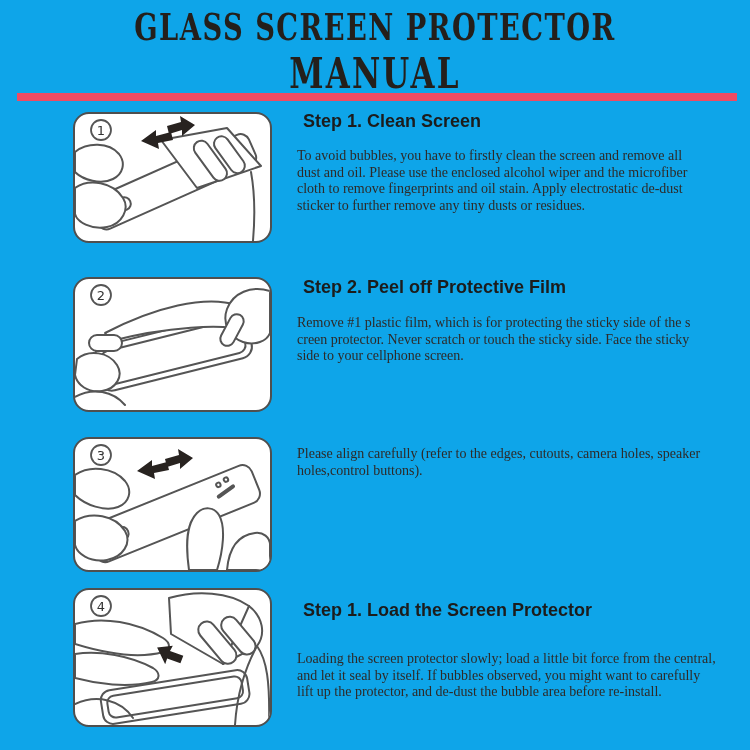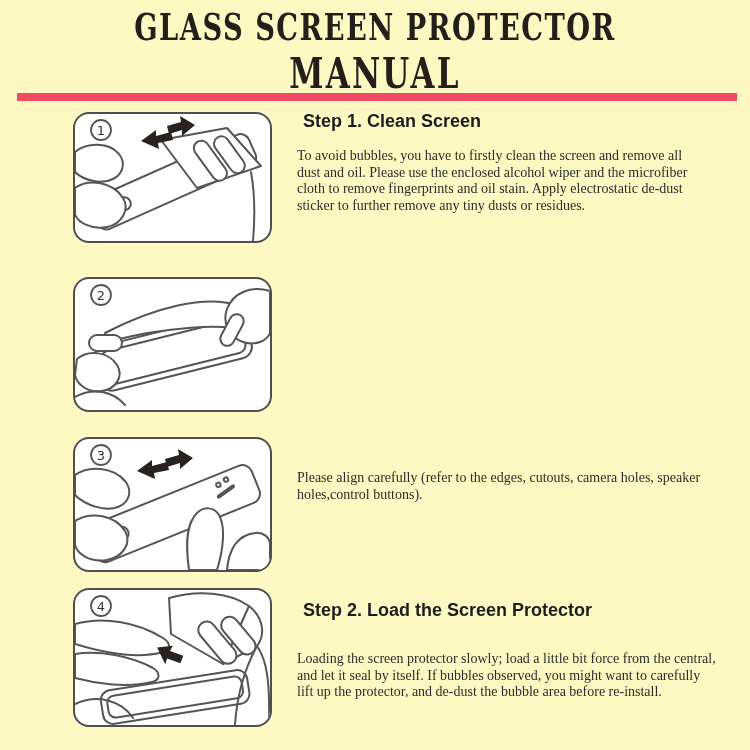--- a/index.html
+++ b/index.html
@@ -1,16 +1,16 @@
 <!DOCTYPE html>
 <html><head>
 <meta charset="utf-8">
 <style>
   html,body{margin:0;padding:0;background:#fff;}
-  .page{position:relative;width:750px;height:750px;background:#fef9c3;overflow:hidden;
+  .page{position:relative;width:750px;height:750px;background:#0ea5e9;overflow:hidden;
         font-family:"Liberation Sans",sans-serif;}
   
   .title{position:absolute;left:0;width:750px;text-align:center;color:#241f1b;
          font-family:"DejaVu Serif",serif;font-weight:bold;white-space:nowrap;}
   .title-line1{top:4px;font-size:38px;letter-spacing:2px;transform:scaleX(0.72);transform-origin:50% 50%;}
   .title-line2{top:48px;font-size:43px;letter-spacing:3px;transform:scaleX(0.72);transform-origin:50% 50%;}
   .accent-bar{position:absolute;left:17px;top:93px;width:720px;height:8px;background:#ef4b63;}
   
   .illus-box{position:absolute;left:73px;width:199px;border:2px solid #4f4f4f;border-radius:16px;
              box-sizing:border-box;background:#fff;overflow:hidden;}
@@ -24,21 +24,21 @@
   .text-1{top:103px;}
   .text-2{top:269px;}
   .text-3{top:434px;}
   .text-4{top:592px;}
   .step-heading{margin:6px;font-size:18px;font-weight:bold;color:#1c1c1c;line-height:24px;
                 font-family:"Liberation Sans",sans-serif;}
   .step-body{margin:0;font-family:"Liberation Serif",serif;font-size:14px;line-height:16.5px;
              color:#2e2a28;white-space:pre-line;}
   .text-1 .step-body{margin-top:15px;}
   .text-2 .step-body{margin-top:16px;}
-  .text-3 .step-body{margin-top:36px;}
+  .text-3 .step-body{margin-top:12px;}
   .text-4 .step-body{margin-top:29px;}
   
   .art{stroke:#555;stroke-width:2;fill:#fff;stroke-linejoin:round;stroke-linecap:round;}
   .artline{stroke:#555;stroke-width:2;fill:none;stroke-linejoin:round;stroke-linecap:round;}
   .arrow{fill:#282320;stroke:none;}
   .badge-circle{stroke:#555;stroke-width:1.8;fill:#fff;}
   .badge-num{font-family:"DejaVu Sans",sans-serif;font-size:13px;fill:#333;text-anchor:middle;}
 </style>
 </head>
 <body>
@@ -96,20 +96,24 @@
 
       <rect class="art" x="14" y="56" width="33" height="16" rx="8"></rect>
       <path class="art" d="M2,80 C14,70 34,73 42,86 C49,97 41,110 27,112 C13,114 2,106 0,96 Z"></path>
       <path class="artline" d="M0,118 C18,108 38,112 50,126"></path>
 
       <circle class="badge-circle" cx="26" cy="16" r="10"></circle>
       <text class="badge-num" x="26" y="21">2</text>
     </svg>
   </div>
   <div class="step-text text-2">
+    <h2 class="step-heading">Step 2. Peel off Protective Film</h2>
+    <p class="step-body">Remove #1 plastic film, which is for protecting the sticky side of the s
+creen protector. Never scratch or touch the sticky side. Face the sticky
+side to your cellphone screen.</p>
   </div>
 
   <div class="illus-box box-3">
     <svg viewBox="0 0 195 131">
 
       <g transform="rotate(-22 100 72)">
         <rect class="art" x="10" y="54" width="176" height="40" rx="10"></rect>
         <circle class="art" cx="42" cy="73" r="7"></circle>
         <circle class="artline" cx="150" cy="64" r="2.2"></circle>
         <circle class="artline" cx="159" cy="62" r="2.2"></circle>
@@ -153,19 +157,19 @@
       <path class="artline" d="M182,56 C192,70 195,92 194,135"></path>
       <path class="artline" d="M160,135 C162,104 170,78 182,56"></path>
 
       <polygon class="arrow" points="80,64 93,55 93,61 107,59 108,67 94,69 95,75" transform="rotate(28 94 65)"></polygon>
 
       <circle class="badge-circle" cx="26" cy="16" r="10"></circle>
       <text class="badge-num" x="26" y="21">4</text>
     </svg>
   </div>
   <div class="step-text text-4">
-    <h2 class="step-heading">Step 2. Load the Screen Protector</h2>
+    <h2 class="step-heading">Step 1. Load the Screen Protector</h2>
     <p class="step-body">Loading the screen protector slowly; load a little bit force from the central,
 and let it seal by itself. If bubbles observed, you might want to carefully
 lift up the protector, and de-dust the bubble area before re-install.</p>
   </div>
 
 </div>
 
 </body></html>

